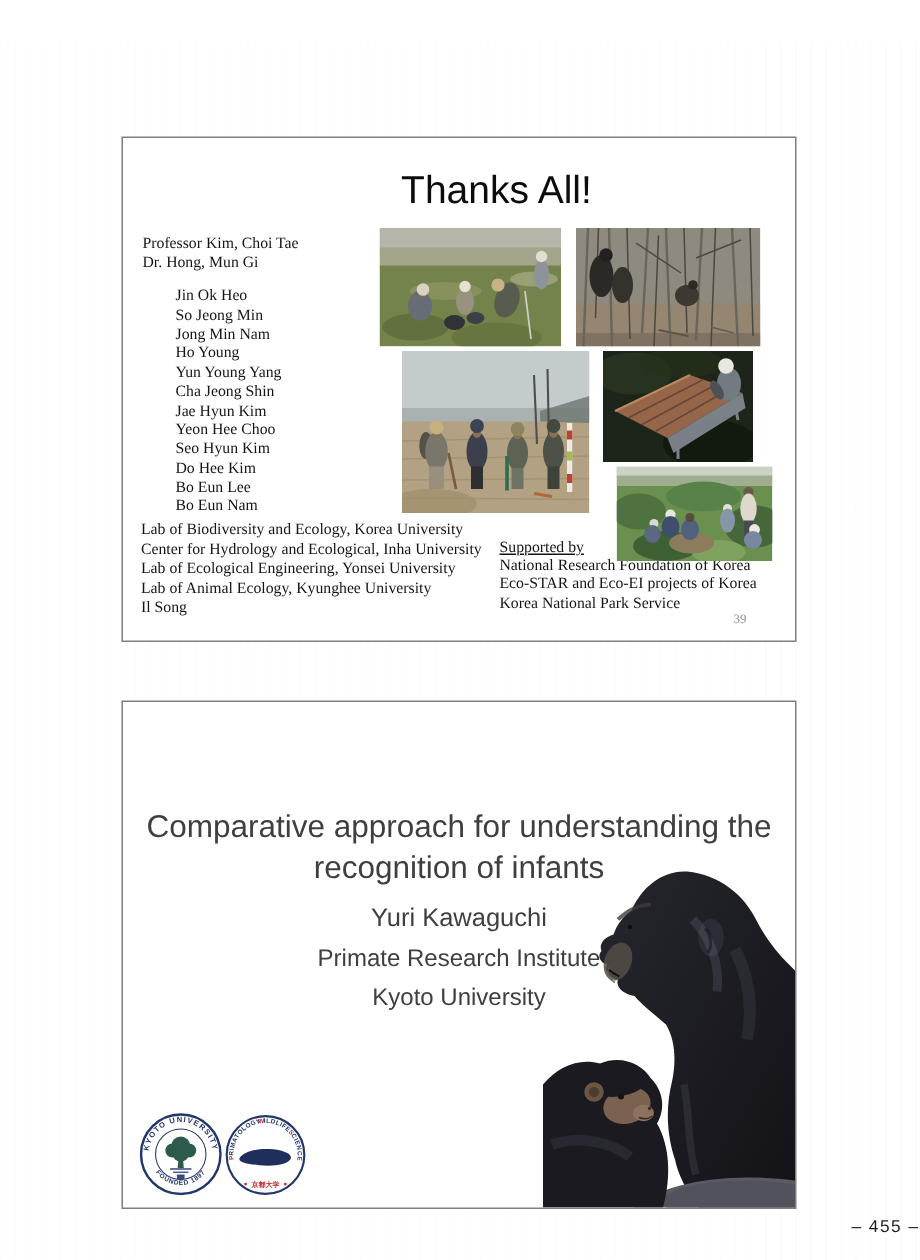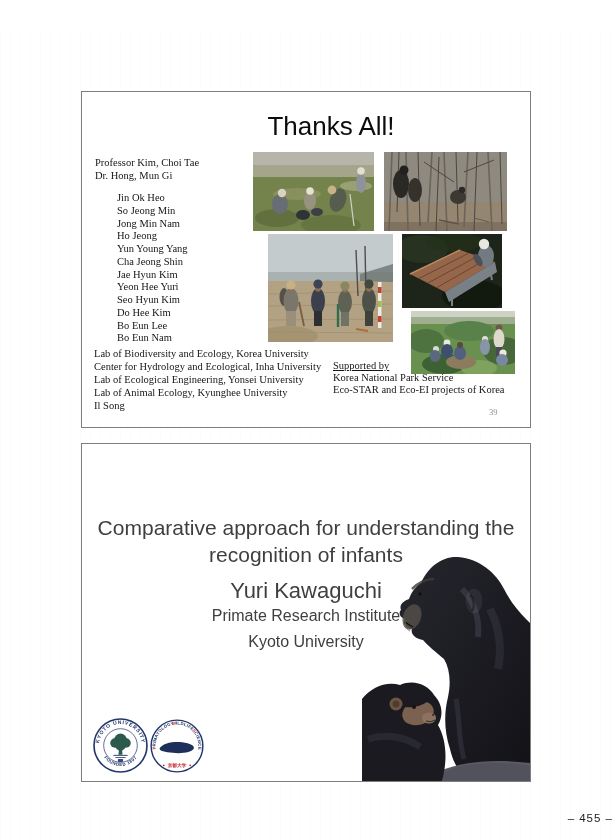--- a/index.html
+++ b/index.html
@@ -5,21 +5,21 @@
   * { margin:0; padding:0; box-sizing:border-box; }
   body { background:#ffffff; }
   .page {
     position:relative; width:613px; height:832px; background:#fff; overflow:hidden;
     font-family:"Liberation Serif","DejaVu Serif",serif; color:#151515;
     background-image: repeating-linear-gradient(90deg, rgba(110,110,150,0.025) 0 1px, rgba(255,255,255,0) 1px 10px);
     margin-top: 29px;
   }
   .slide { position:absolute; background:#fff; border:1px solid #7e7e7e; }
   #slide1 { left:81px; top:62px;  width:450px; height:337px; }
-  #slide2 { left:81px; top:414px; width:450px; height:339px;padding-left:25px; }
+  #slide2 { left:81px; top:438px; width:450px; height:339px;padding-left:25px; }
 
   
   .s1-title { position:absolute; left:99px; top:19px; width:300px; text-align:center;
     font-family:"Liberation Sans","DejaVu Sans",sans-serif; font-size:26px; color:#0c0c0c; }
   .advisors { position:absolute; left:13px; top:64px; font-size:10.5px; line-height:13.3px; }
   .members  { position:absolute; left:35px; top:100px; font-size:10.5px; line-height:12.75px; }
   .labs     { position:absolute; left:12px; top:255px; font-size:10.5px; line-height:13px; }
   .advisors span, .members span, .labs span, .supported span { display:block; white-space:nowrap; }
   .supported { position:absolute; left:251px; top:268px; font-size:10.5px; line-height:12.2px; }
   .supported .heading { text-decoration:underline; }
@@ -31,21 +31,21 @@
   #photo2 { left:302px; top:60px;  width:123px; height:79px; }
   #photo3 { left:186px; top:142px; width:125px; height:108px; }
   #photo4 { left:320px; top:142px; width:100px; height:74px; }
   #photo5 { left:329px; top:219px; width:104px; height:63px; }
 
   
   .s2-text { position:absolute; left:0; width:100%; text-align:center;
     font-family:"Liberation Sans","DejaVu Sans",sans-serif; color:#3f3f3f; }
   .s2-title1 { top:72px;  font-size:21px; }
   .s2-title2 { top:99px;  font-size:21px; }
-  .s2-author { top:134px; font-size:22px; }
+  .s2-author { top:134px; font-size:17px; }
   .s2-affil1 { top:163px; font-size:16px; }
   .s2-affil2 { top:189px; font-size:16px; }
   .chimp { position:absolute; right:0; bottom:0; width:168px; height:232px; }
   .chimp svg { display:block; width:100%; height:100%; }
   .logos { position:absolute; left:11px; top:274px; display:flex; gap:2px; align-items:center; }
   .logos svg { display:block; }
 
   .footer { position:absolute; left:0; top:783px; width:100%; text-align:right;
     font-family:"Liberation Sans","DejaVu Sans",sans-serif; font-size:11.5px; color:#1c1c1c; letter-spacing:1px; }
 </style>
@@ -59,43 +59,44 @@
 
     <div class="advisors">
       <span>Professor Kim, Choi Tae</span>
       <span>Dr. Hong, Mun Gi</span>
     </div>
 
     <div class="members">
       <span>Jin Ok Heo</span>
       <span>So Jeong Min</span>
       <span>Jong Min Nam</span>
-      <span>Ho Jeong</span>
+      <span>Ho Young</span>
       <span>Yun Young Yang</span>
       <span>Cha Jeong Shin</span>
       <span>Jae Hyun Kim</span>
-      <span>Yeon Hee Yuri</span>
+      <span>Yeon Hee Choo</span>
       <span>Seo Hyun Kim</span>
       <span>Do Hee Kim</span>
       <span>Bo Eun Lee</span>
       <span>Bo Eun Nam</span>
     </div>
 
     <div class="labs">
       <span>Lab of Biodiversity and Ecology, Korea University</span>
       <span>Center for Hydrology and Ecological, Inha University</span>
       <span>Lab of Ecological Engineering, Yonsei University</span>
       <span>Lab of Animal Ecology, Kyunghee University</span>
       <span>Il Song</span>
     </div>
 
     <div class="supported">
       <span class="heading">Supported by</span>
+      <span>National Research Foundation of Korea</span>
+      <span>Eco-STAR and Eco-EI projects of Korea</span>
       <span>Korea National Park Service</span>
-      <span>Eco-STAR and Eco-EI projects of Korea</span>
     </div>
 
     <div class="slide-num">39</div>
 
     <div class="photo" id="photo1">
       <svg viewBox="0 0 121 79" preserveAspectRatio="none">
         <rect width="121" height="79" fill="#9aa083"></rect>
         <rect width="121" height="15" fill="#b7b5a9"></rect>
         <rect y="13" width="121" height="14" fill="#a3a68b"></rect>
         <rect y="25" width="121" height="54" fill="#74824c"></rect>

